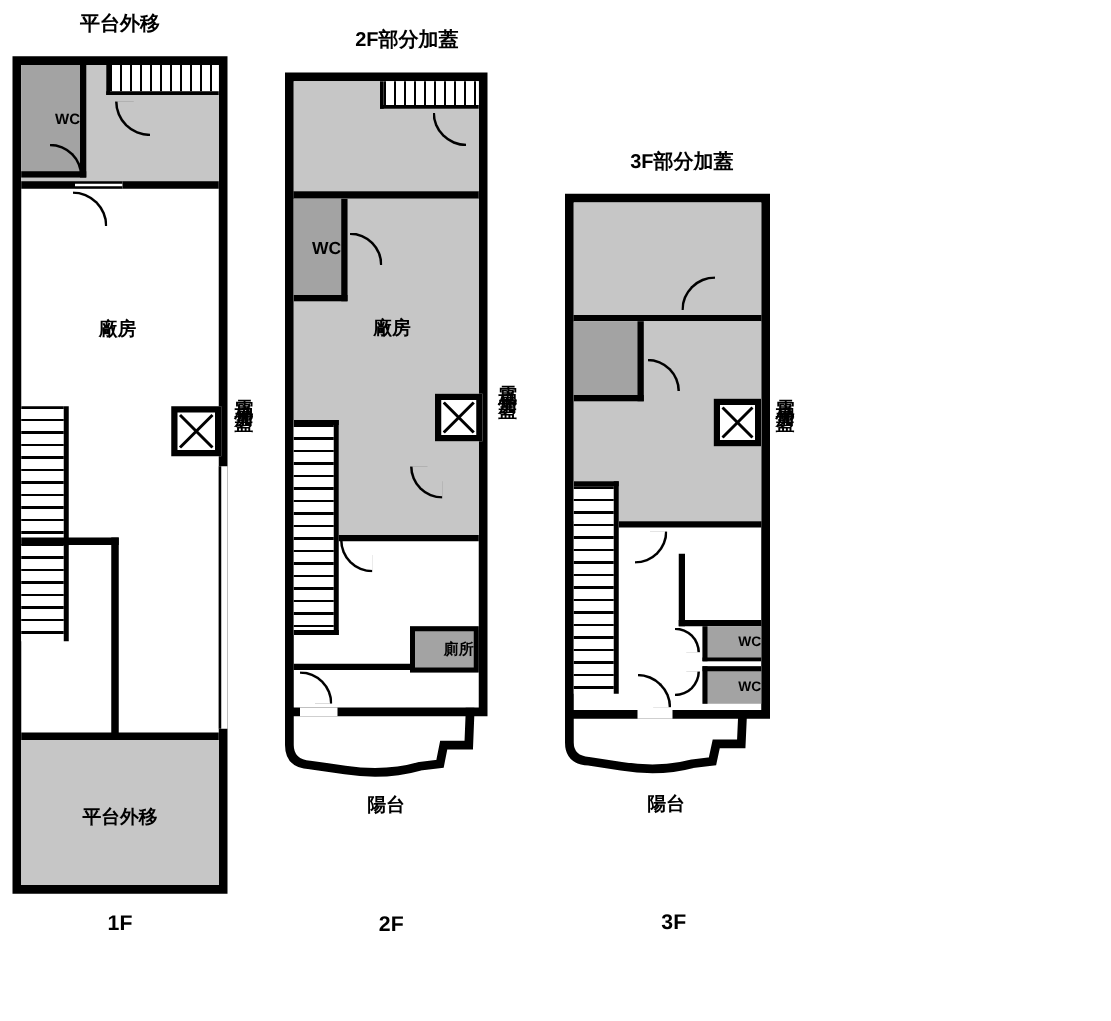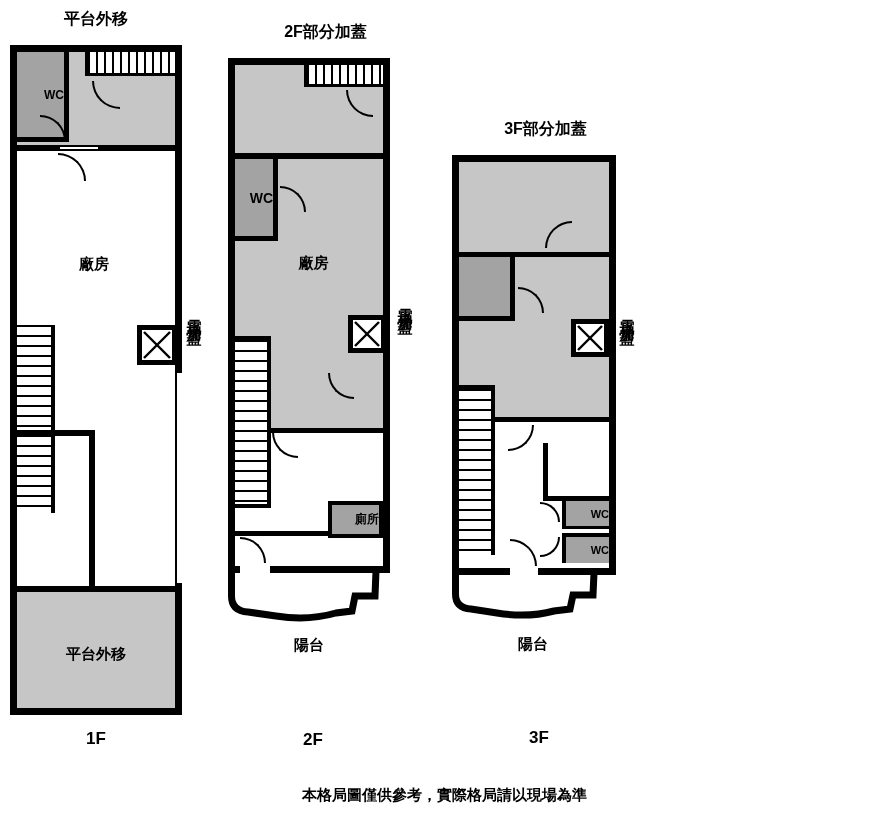--- a/index.html
+++ b/index.html
@@ -134,15 +134,14 @@
     <div class="win" style="left:58px;top:413px;width:28px;height:7px"></div>
     <svg class="balcony" style="left:0;top:413px" width="164" height="58" viewBox="0 0 164 58">
       <path d="M 3.5,0 L 3.5,26 Q 3.5,40 19,41 L 45,45 Q 76,50 102,43 L 118,41 L 121,27 L 141,27 L 142,5 L 142,0" fill="none" stroke="#000" stroke-width="7"></path>
     </svg>
     <div class="label" style="left:46px;top:480px;width:70px;font-size:15px">陽台</div>
     <div class="vlabel" style="left:168px;top:152px">電梯加蓋</div>
     <div class="floor-num" style="left:62px;top:573px;width:50px">3F</div>
   </section>
 
 
-  <div class="footer" style="top:786px">本格局圖僅供參考，實際格局請以現場為準</div>
 
 </div>
 
 </body></html>

